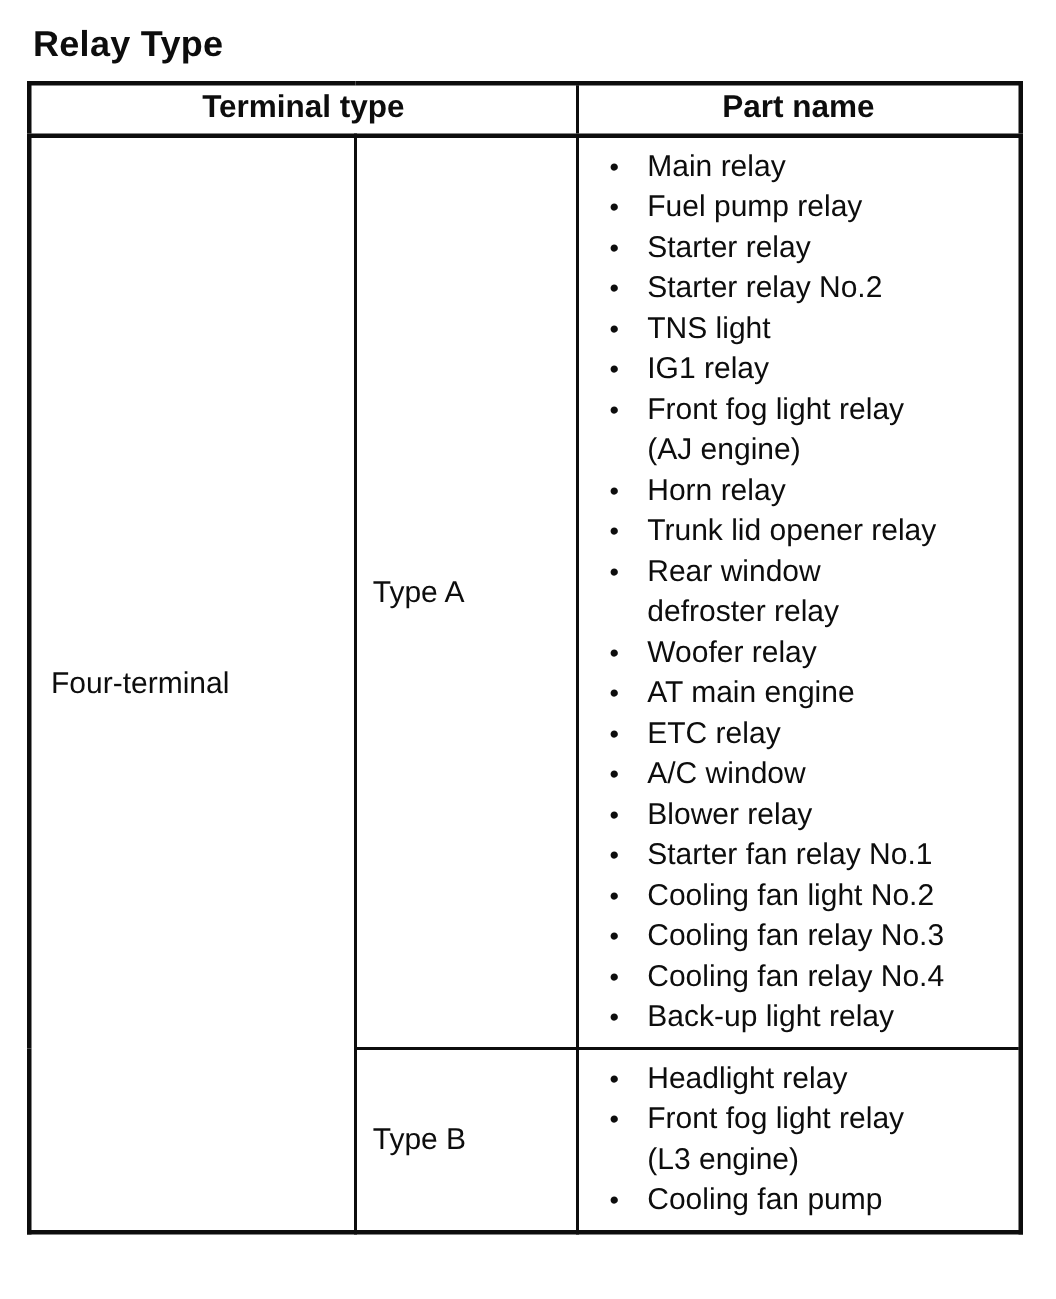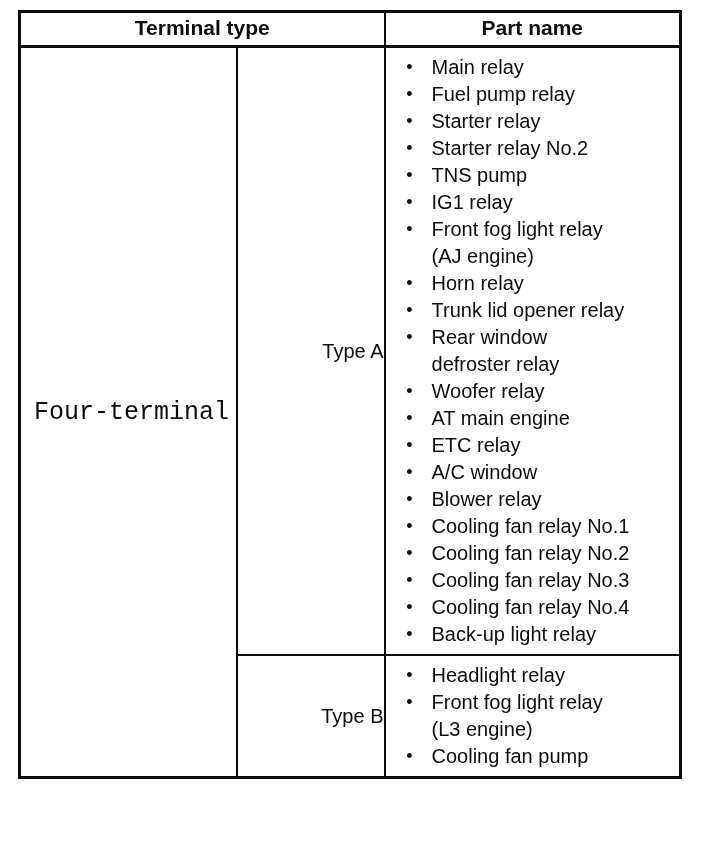--- a/index.html
+++ b/index.html
@@ -41,29 +41,27 @@
     padding: 0;
   }
   .relay-table thead th {
     font-size: 21px;
     font-weight: bold;
     padding: 3px 0 5px 0;
     border-bottom-width: 3px;
   }
   td.terminal-cell {
     vertical-align: middle;
-    font-size: 25px;
+    font-size: 20px;
     padding-left: 13px;
-    font-family: Liberation Mono, monospace;
   }
   td.type-cell {
     vertical-align: middle;
     font-size: 20px;
     padding-left: 11px;
-    text-align: right;
   }
   td.parts-cell {
     vertical-align: top;
     padding: 6px 2px 6px 0;
   }
   ul.parts-list { list-style:none; margin:0; padding:0; }
   ul.parts-list li {
     display: flex;
     align-items: flex-start;
     font-size: 20px;
@@ -78,20 +76,21 @@
     line-height: 27px;
   }
   .part-text { white-space: pre-line; }
 </style>
 </head>
 <body>
 
 <div class="page">
 
 
+  <h2 class="section-title">Relay Type</h2>
 
   <table class="relay-table">
     <colgroup>
       <col style="width:217px">
       <col style="width:148px">
       <col style="width:296px">
     </colgroup>
     <thead>
       <tr>
         <th colspan="2">Terminal type</th>
@@ -115,21 +114,21 @@
               <li>
                 <span class="bullet">•</span>
                 <span class="part-text">Starter relay</span>
               </li>
               <li>
                 <span class="bullet">•</span>
                 <span class="part-text">Starter relay No.2</span>
               </li>
               <li>
                 <span class="bullet">•</span>
-                <span class="part-text">TNS pump</span>
+                <span class="part-text">TNS light</span>
               </li>
               <li>
                 <span class="bullet">•</span>
                 <span class="part-text">IG1 relay</span>
               </li>
               <li>
                 <span class="bullet">•</span>
                 <span class="part-text">Front fog light relay
 (AJ engine)</span>
               </li>
@@ -161,25 +160,25 @@
               <li>
                 <span class="bullet">•</span>
                 <span class="part-text">A/C window</span>
               </li>
               <li>
                 <span class="bullet">•</span>
                 <span class="part-text">Blower relay</span>
               </li>
               <li>
                 <span class="bullet">•</span>
-                <span class="part-text">Cooling fan relay No.1</span>
-              </li>
-              <li>
-                <span class="bullet">•</span>
-                <span class="part-text">Cooling fan relay No.2</span>
+                <span class="part-text">Starter fan relay No.1</span>
+              </li>
+              <li>
+                <span class="bullet">•</span>
+                <span class="part-text">Cooling fan light No.2</span>
               </li>
               <li>
                 <span class="bullet">•</span>
                 <span class="part-text">Cooling fan relay No.3</span>
               </li>
               <li>
                 <span class="bullet">•</span>
                 <span class="part-text">Cooling fan relay No.4</span>
               </li>
               <li>

